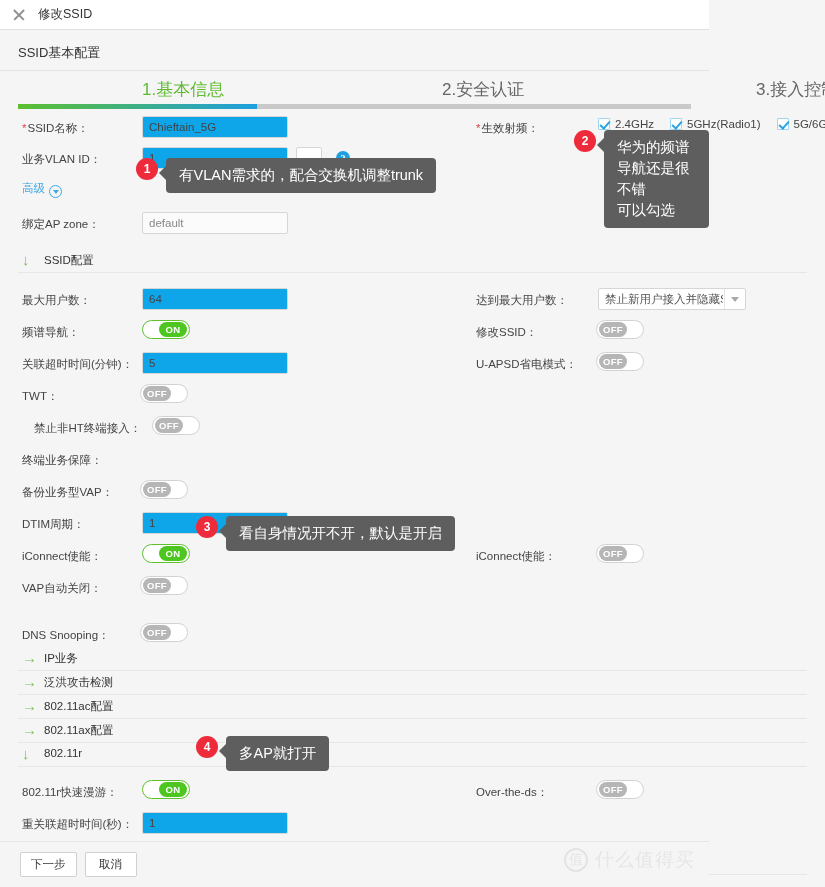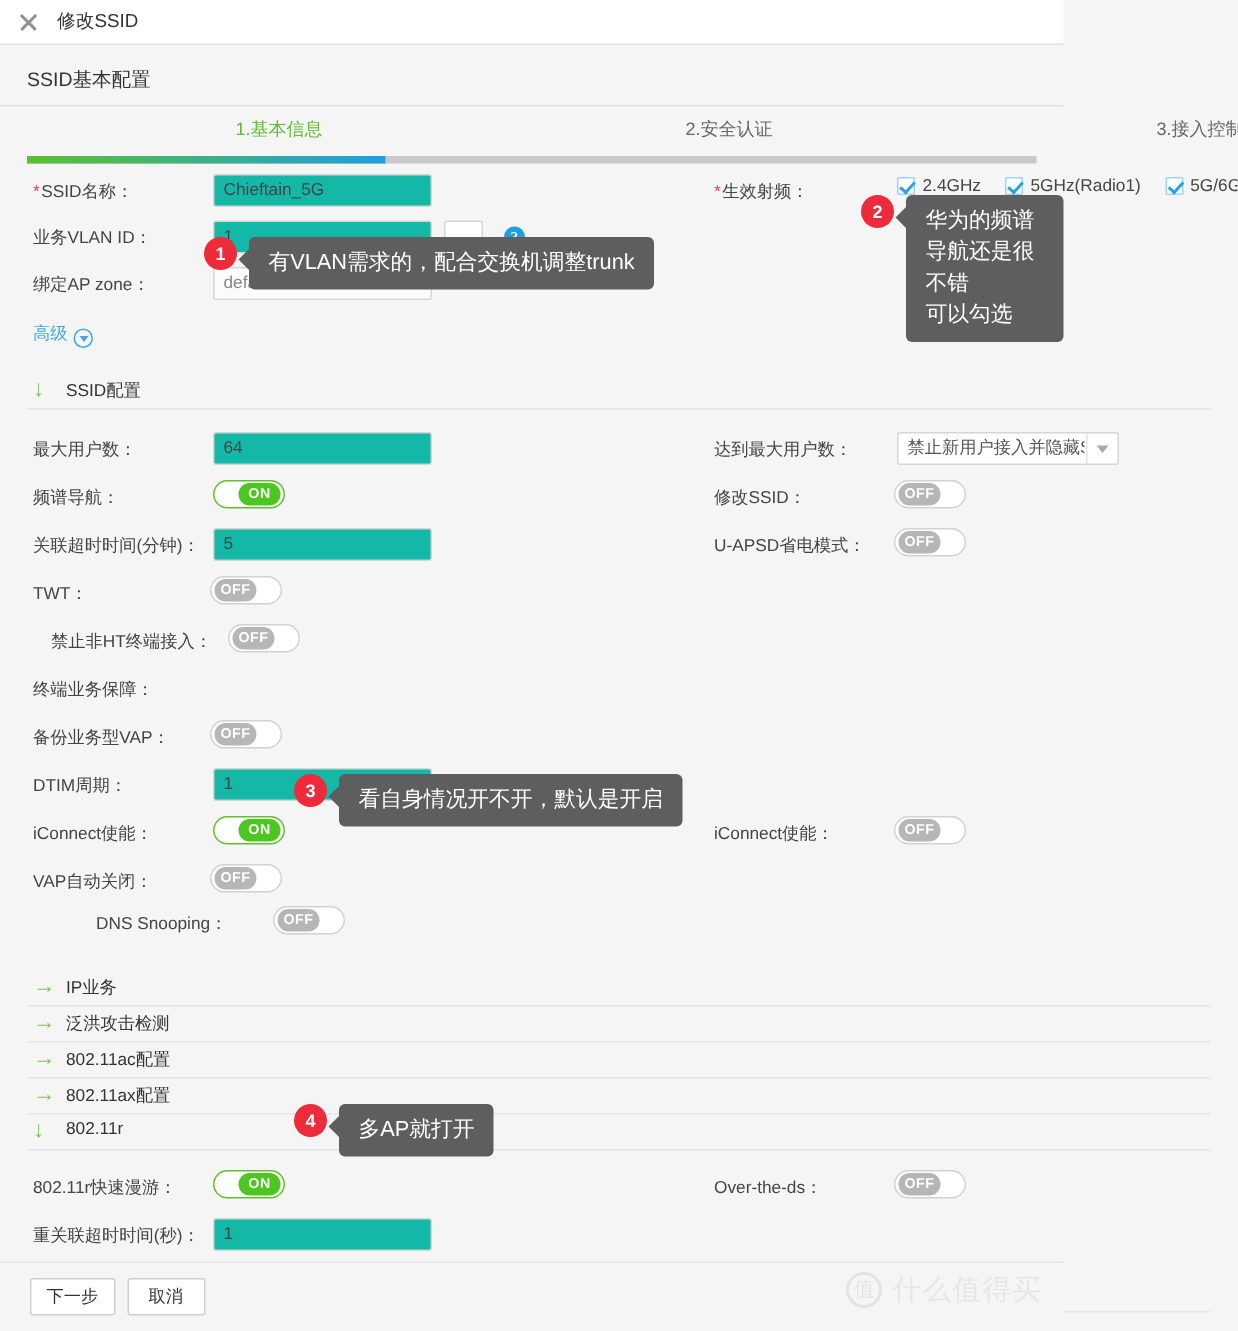--- a/index.html
+++ b/index.html
@@ -33,21 +33,21 @@
   .panel { position: relative; padding: 0 0 0 0; }
 
   .section-title {
     font-size: 13px; color: #333; padding: 14px 0 8px 18px;
     border-bottom: 1px solid #e3e3e3; margin: 0 0 0 0;
   }
 
   
   .steps { position: relative; height: 30px; }
   .step {
-    position: absolute; top: 7px; font-size: 12px; white-space: nowrap; cursor: pointer; margin-left: 15px;
+    position: absolute; top: 7px; font-size: 17px; white-space: nowrap; cursor: pointer;
   }
   .step.active { color: #5fbb31; }
   .step.inactive { color: #666; }
   .progress-track {
     position: absolute; left: 18px; right: 18px; top: 33px; height: 5px;
     background: #c9c9c9;
   }
   .progress-fill {
     position: absolute; left: 0; top: 0; height: 5px; width: 35.5%;
     background: linear-gradient(to right, #5cbf2f, #1e9fe0);
@@ -58,21 +58,21 @@
   
   .row { position: relative; height: 30px; }
   .lbl {
     position: absolute; font-size: 11.5px; color: #444; white-space: nowrap;
     line-height: 22px;
   }
   .lbl .req { color: #e24545; margin-right: 1px; }
   .ctl { position: absolute; }
 
   input.tb {
-    width: 146px; height: 22px; border: 1px solid #d6d6d6; background: #14b8a6;
+    width: 146px; height: 22px; border: 1px solid #d6d6d6; background: #0ea5e9;
     font-size: 11.5px; color: #444; padding: 0 6px; border-radius: 2px;
     font-family: "Liberation Sans", sans-serif;
   }
   input.tb.readonlyish { background: #fbfbfb; color: #888; }
 
   .ellipsis-btn {
     display: inline-flex; align-items: center; justify-content: center;
     width: 26px; height: 22px; border: 1px solid #d6d6d6; background: #fff;
     font-size: 11px; color: #777; vertical-align: top; margin-left: 4px;
     border-radius: 2px; cursor: pointer;
@@ -251,32 +251,32 @@
       <div class="row" style="height:32px;">
         <div class="lbl" style="left:22px; top:5px;">业务VLAN ID：</div>
         <div class="ctl" style="left:142px; top:4px;">
           <input class="tb" type="text" style="width: 146px;" value="1">
           <span class="ellipsis-btn">...</span>
           <span class="help-icon">?</span>
         </div>
       </div>
 
       <div class="row" style="height:34px;">
+        <div class="adv-link" style="left:22px; top:6px;">
+          <span>高级</span><span class="adv-chevron"></span>
+        </div>
+      </div>
+
+      <div class="row" style="height:34px;">
         <div class="lbl" style="left:22px; top:4px;">绑定AP zone：</div>
         <div class="ctl" style="left:142px; top:3px;">
           <input class="tb readonlyish" type="text" value="default" style="">
         </div>
       </div>
 
-      <div class="row" style="height:34px;">
-        <div class="adv-link" style="left:22px; top:6px;">
-          <span>高级</span><span class="adv-chevron"></span>
-        </div>
-      </div>
-
       <div class="group-hdr" style="margin:6px 18px 0 18px; width:789px;">
         <div class="arrow" style="left:4px;">↓</div>
         <div class="ghtxt" style="left:26px;">SSID配置</div>
       </div>
 
       <div style="position:relative; height:0;">
 
         <div class="row" style="position:absolute; left:0; top:12px; width:460px;">
           <div class="lbl" style="left:22px; top:4px;">最大用户数：</div>
           <div class="ctl" style="left:142px; top:3px;">
@@ -337,21 +337,21 @@
           </div>
         </div>
 
         <div class="row" style="position:absolute; left:0; top:300px; width:460px;">
           <div class="lbl" style="left:22px; top:4px;">VAP自动关闭：</div>
           <div class="ctl" style="left:140px; top:3px;">
             <span class="sw off"><span class="pill">OFF</span></span>
           </div>
         </div>
 
-        <div class="row" style="position:absolute; left:0; top:328px; width:460px;margin-left:42px;">
+        <div class="row" style="position:absolute; left:0; top:347px; width:460px;">
           <div class="lbl" style="left:22px; top:4px;">DNS Snooping：</div>
           <div class="ctl" style="left:140px; top:3px;">
             <span class="sw off"><span class="pill">OFF</span></span>
           </div>
         </div>
 
         <div class="row" style="position:absolute; left:460px; top:12px; width:365px;">
           <div class="lbl" style="left:16px; top:4px;">达到最大用户数：</div>
           <div class="ctl" style="left:138px; top:3px;">
             <div class="sel wide">

